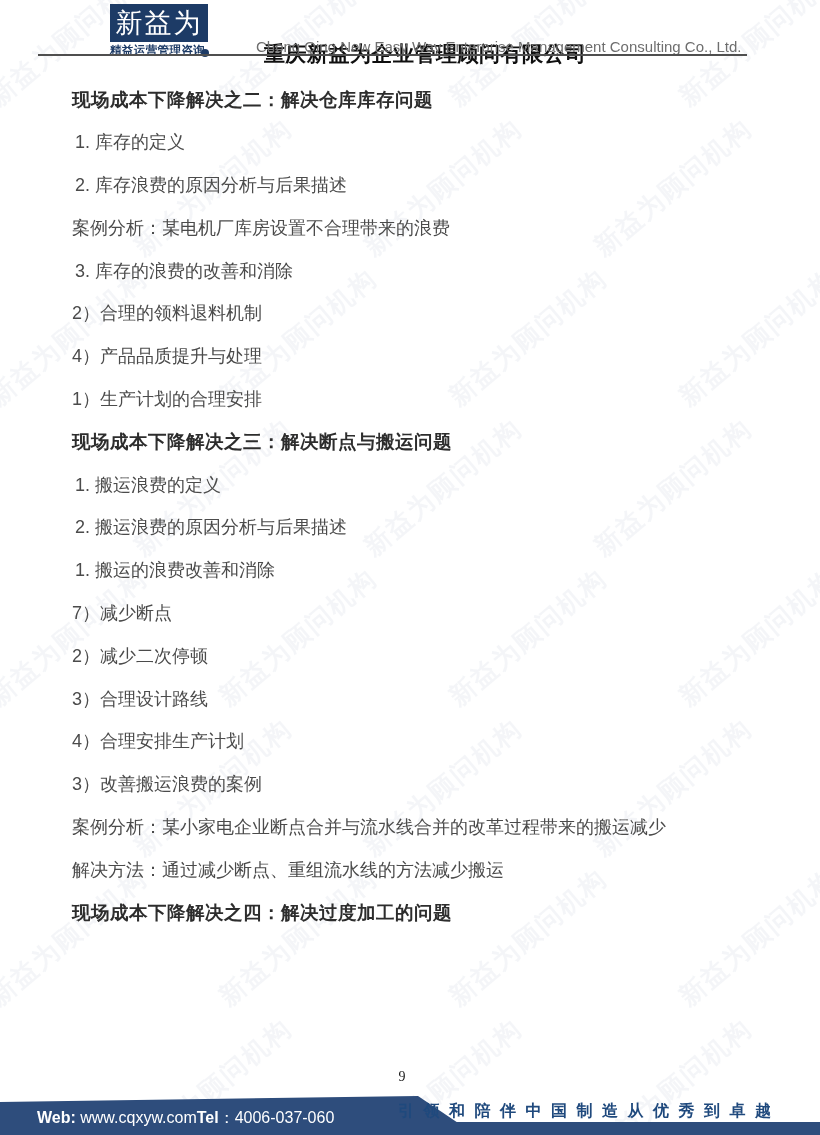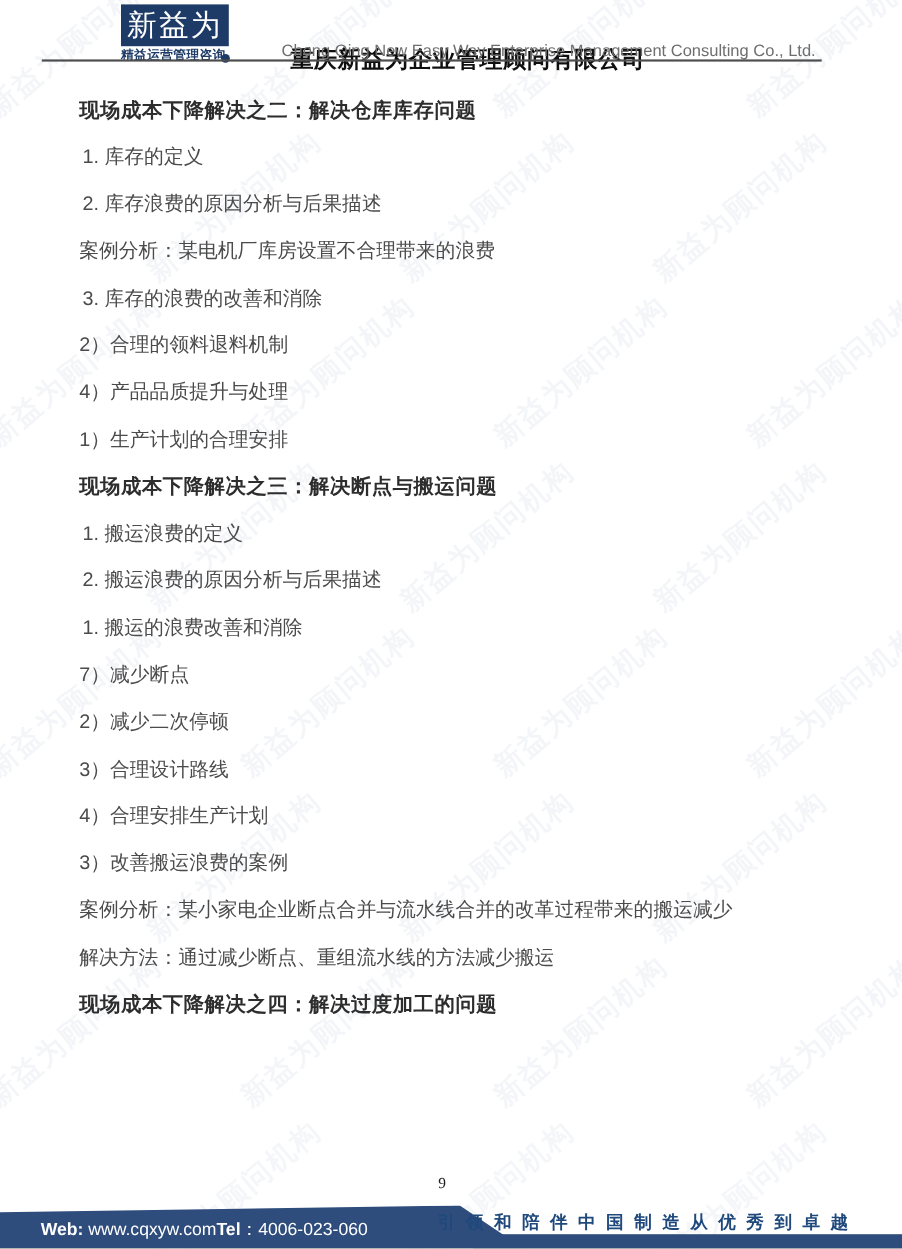--- a/index.html
+++ b/index.html
@@ -141,16 +141,16 @@
       <div class="line ">4）合理安排生产计划</div>
       <div class="line ">3）改善搬运浪费的案例</div>
       <div class="line ">案例分析：某小家电企业断点合并与流水线合并的改革过程带来的搬运减少</div>
       <div class="line ">解决方法：通过减少断点、重组流水线的方法减少搬运</div>
       <div class="line heading">现场成本下降解决之四：解决过度加工的问题</div>
     </div>
 
   <div class="page-number">9</div>
   <div class="footer-bar-left"></div>
   <div class="footer-strip-right"></div>
-  <div class="footer-contact"><span class="b">Web:</span><span> www.cqxyw.com</span><span class="b">Tel</span><span>：4006-023-060</span></div>
+  <div class="footer-contact"><span class="b">Web:</span><span> www.cqxyw.com</span><span class="b">Tel</span><span>：4006-037-060</span></div>
   <div class="footer-slogan">引领和陪伴中国制造从优秀到卓越</div>
 
 </div>
 
 </body></html>

